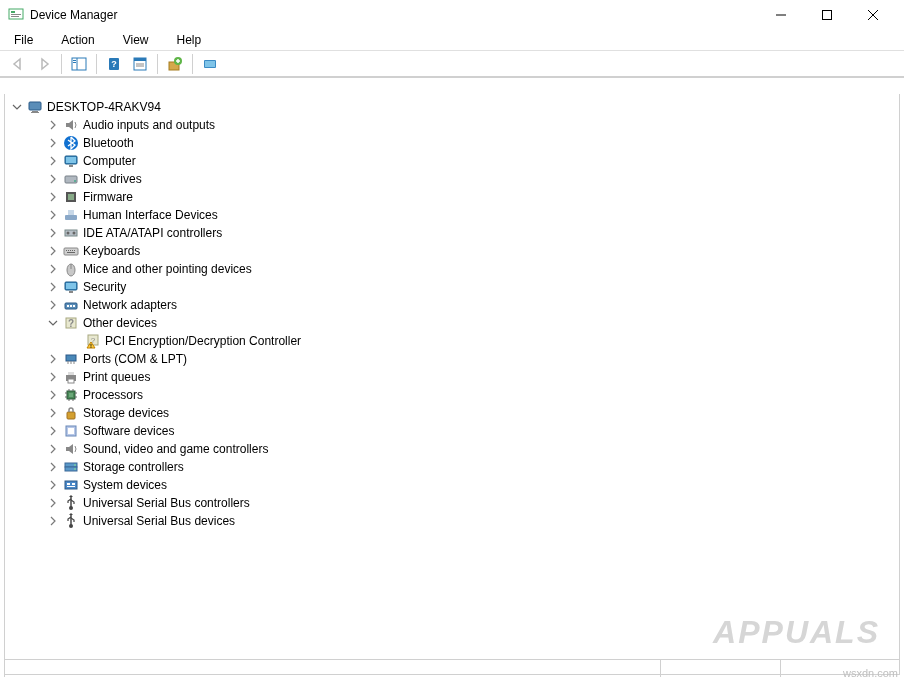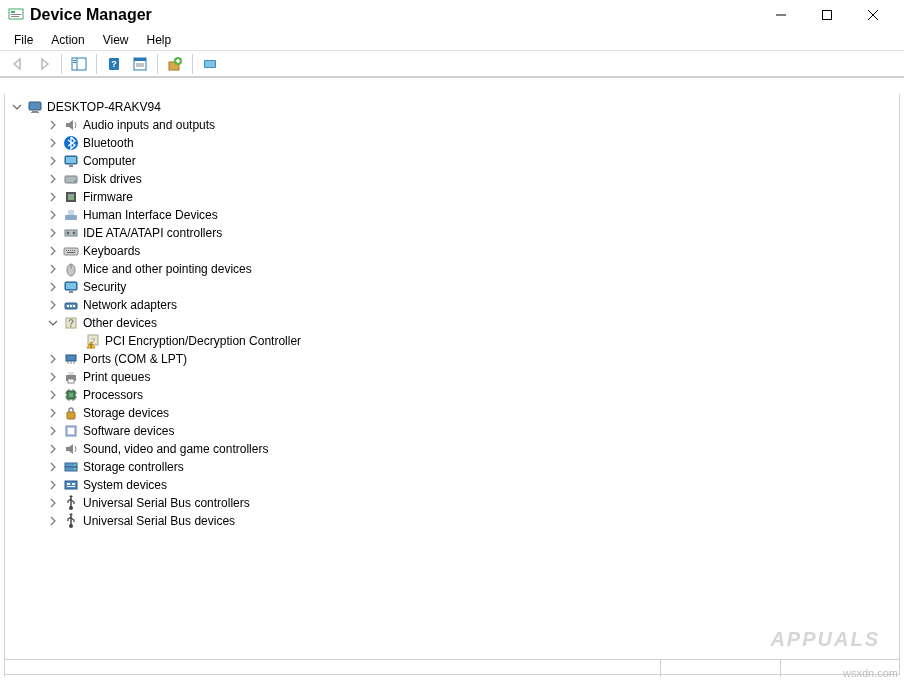--- a/index.html
+++ b/index.html
@@ -24,23 +24,22 @@
     .titlebar .app-icon {
       width: 16px;
       height: 16px;
       margin-right: 6px;
       display: flex;
       align-items: center;
       justify-content: center;
     }
     .titlebar .title {
       flex: 1;
-      font-size: 16px;
+      font-size: 12px;
       color: #000;
-      font-weight: bold;
     }
     .win-controls {
       display: flex;
       gap: 0;
     }
     .win-btn {
       width: 46px;
       height: 30px;
       display: flex;
       align-items: center;
@@ -48,21 +47,21 @@
       font-size: 10px;
       color: #000;
     }
     
     
     .menubar {
       height: 20px;
       display: flex;
       align-items: center;
       padding: 0 6px;
-      gap: 2px;
+      gap: 12px;
     }
     .menu-item {
       padding: 2px 8px;
       font-size: 12px;
     }
     
     
     .toolbar {
       height: 28px;
       border-top: 1px solid #e0e0e0;
@@ -142,21 +141,21 @@
     }
     .status-cell {
       border-left: 1px solid #d0d0d0;
       height: 100%;
     }
     
     .watermark {
       position: absolute;
       right: 24px;
       bottom: 30px;
-      font-size: 20px;
+      font-size: 32px;
       font-weight: 900;
       color: #d6d6d6;
       letter-spacing: 2px;
       font-style: italic;
       pointer-events: none;
     }
     .origin {
       position: absolute;
       right: 6px;
       bottom: 2px;

